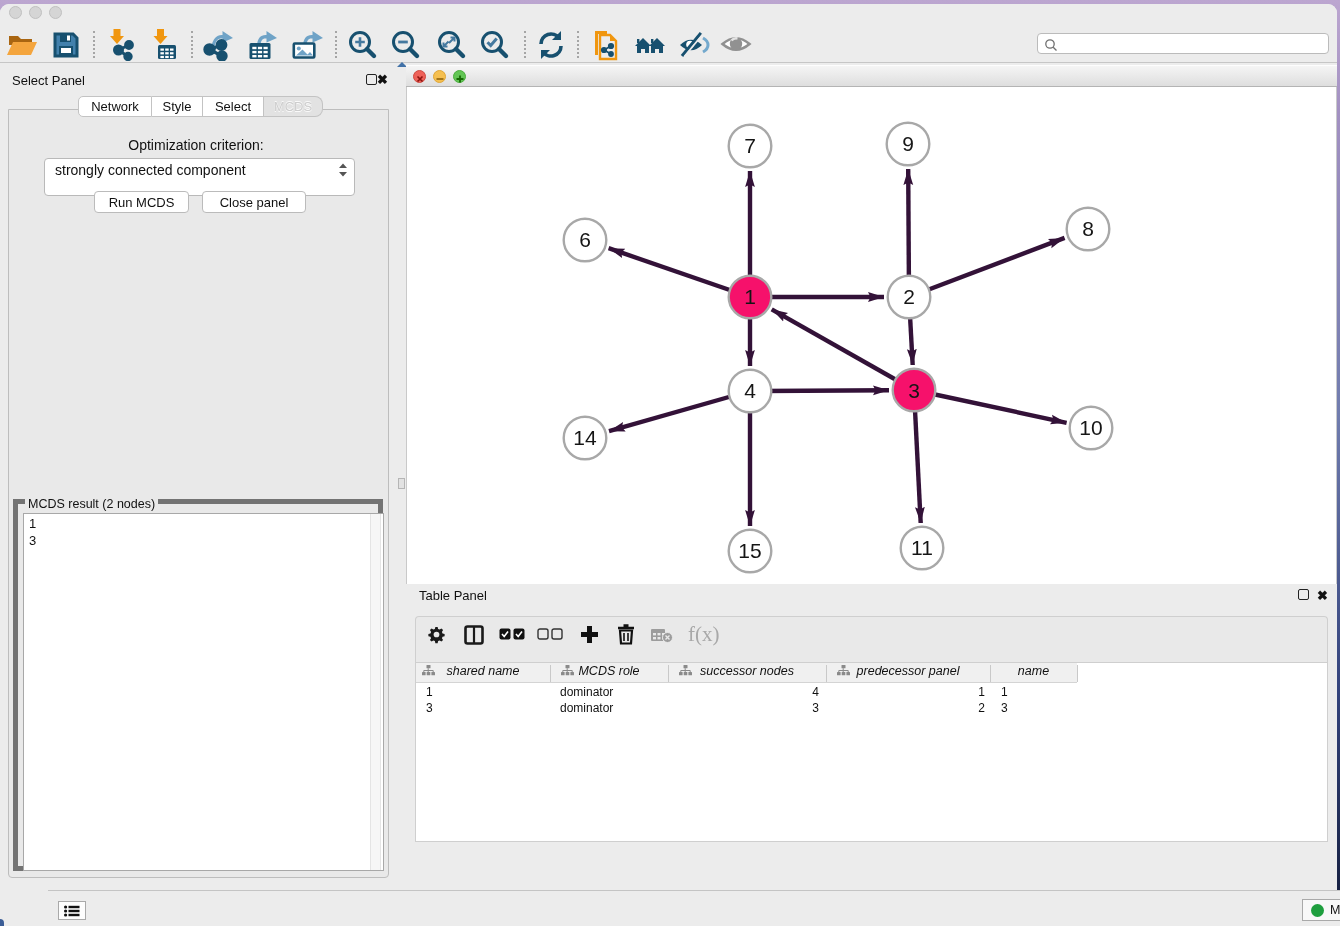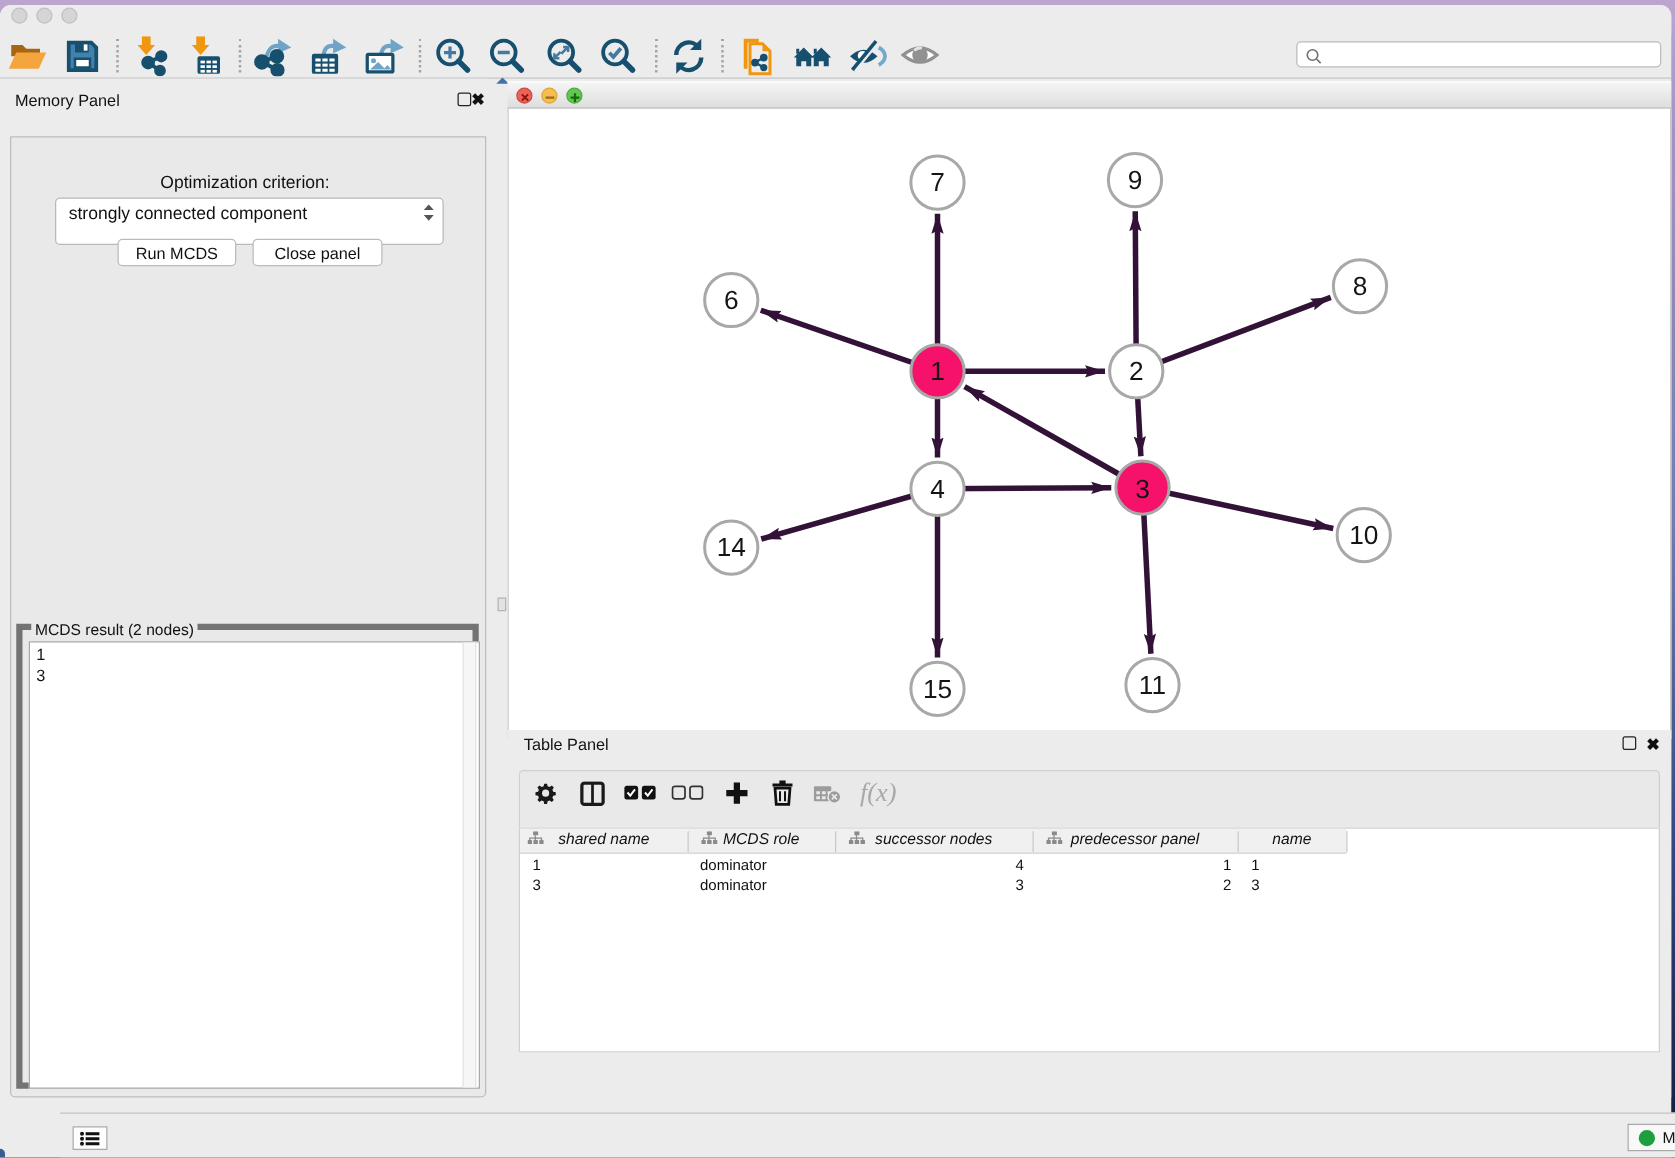--- a/index.html
+++ b/index.html
@@ -221,23 +221,29 @@
       <path d="M11.5,11.5 a6.2,6.2 0 0 1 6,-2" stroke="#e3e3e3" stroke-width="2.4" fill="none"></path>
     </svg>
     <div class="searchbox">
       <svg style="position:absolute;left:6px;top:3.5px" width="14" height="14" viewBox="0 0 14 14">
         <circle cx="6" cy="6" r="4.2" fill="none" stroke="#6f6f6f" stroke-width="1.3"></circle>
         <line x1="9.2" y1="9.2" x2="12.5" y2="12.5" stroke="#6f6f6f" stroke-width="1.3"></line>
       </svg>
     </div>
   </div>
   <div class="cpanel" id="cpanel">
-    <div style="position:absolute;left:12px;top:10px;font-size:13px;color:#111">Memory Panel</div>
+    <div style="position:absolute;left:12px;top:10px;font-size:13px;color:#111">Select Panel</div>
     <div class="winbtn-sq" style="left:366px;top:11px"></div>
     <div class="winbtn-x" style="left:377px;top:9px">✖</div>
+    <div class="seg" style="left:78px;top:33px">
+      <div class="tab" style="width:74px">Network</div>
+      <div class="tab" style="width:51px">Style</div>
+      <div class="tab" style="width:61px">Select</div>
+      <div class="tab sel" style="width:59px">MCDS</div>
+    </div>
     <div style="position:absolute;left:8px;top:46px;width:381px;height:769px;border:1px solid #bdbdbd;border-radius:0 0 4px 4px;background:#e9e9e9;z-index:0"></div>
     <div style="position:absolute;left:0;top:74px;width:392px;text-align:center;font-size:14px;color:#111">Optimization criterion:</div>
     <div style="position:absolute;left:44px;top:95px;width:311px;height:38px;background:#fff;border:1px solid #b9b9b9;border-radius:4px">
       <div style="position:absolute;left:10px;top:3px;font-size:14px;color:#111">strongly connected component</div>
       <svg style="position:absolute;right:6px;top:3px" width="10" height="16" viewBox="0 0 10 16">
         <path d="M1,6 L5,1.5 L9,6 z M1,10 L5,14.5 L9,10 z" fill="#555"></path>
       </svg>
     </div>
     <div class="btn" style="left:94px;top:128px;width:95px">Run MCDS</div>
     <div class="btn" style="left:202px;top:128px;width:104px">Close panel</div>
@@ -372,21 +378,21 @@
             <rect x="6.5" y="5" width="3" height="2.4"></rect>
           <rect x="2" y="9" width="3" height="2.4"></rect>
             <rect x="6.5" y="9" width="3" height="2.4"></rect>
           <rect x="11" y="5" width="3" height="2.4"></rect>
             <rect x="11" y="9" width="3" height="2.4"></rect>
         </g>
         <circle cx="16.5" cy="9.5" r="5" fill="#9c9c9c" stroke="#e9e9e9" stroke-width="1"></circle>
         <path d="M14.5,7.5 l4,4 M18.5,7.5 l-4,4" stroke="#e9e9e9" stroke-width="1.4"></path>
       </svg>
 
-      <div style="position:absolute;left:272px;top:5px;font-family:'Liberation Serif',serif;font-style:italic;font-size:21px;color:#a8a8a8">f(x)</div>
+      <div style="position:absolute;left:272px;top:5px;font-family:'Liberation Serif',serif;font-size:21px;color:#a8a8a8">f(x)</div>
     </div>
     <div class="tgrid">
       <div class="thead" style="left:0;width:134px">
           <svg style="position:absolute;left:6px;top:2px" width="13" height="11" viewBox="0 0 13 11">
             <g fill="#8a8a8a">
               <rect x="4.5" y="0" width="4" height="3.2" rx="0.5"></rect>
               <rect x="0" y="7" width="3.6" height="3.2" rx="0.5"></rect>
               <rect x="4.7" y="7" width="3.6" height="3.2" rx="0.5"></rect>
               <rect x="9.4" y="7" width="3.6" height="3.2" rx="0.5"></rect>
               <path d="M6.2,3.2 v2 M1.8,7 v-1.5 h9.4 V7 M6.2,5 v2" stroke="#8a8a8a" stroke-width="1" fill="none"></path>

